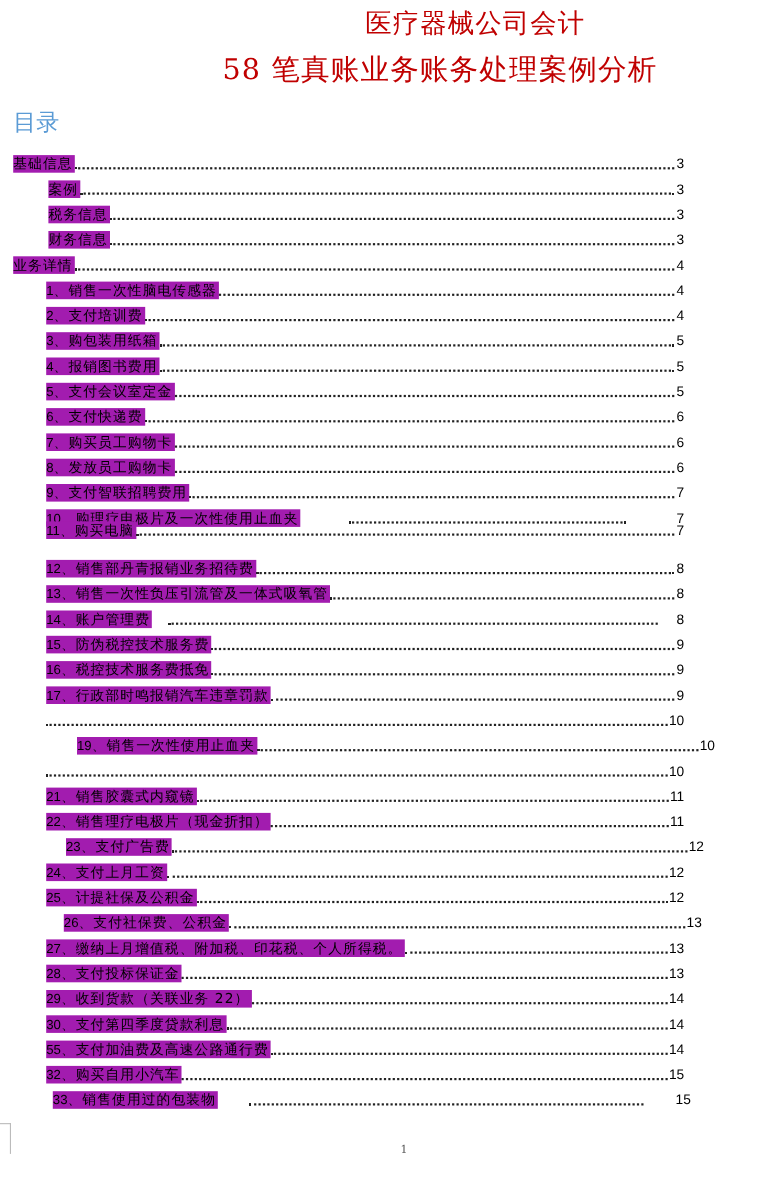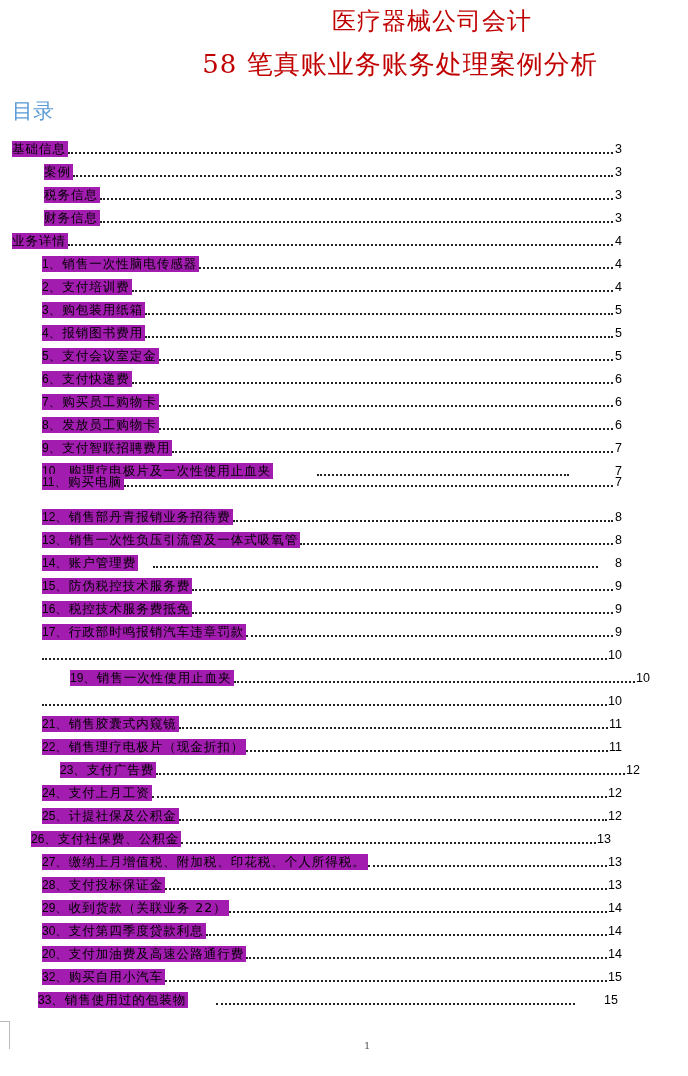--- a/index.html
+++ b/index.html
@@ -166,21 +166,21 @@
     <div class="row" style="left: 42px; width: 580px; top: 644px;">
       <span class="label"><span class="num">24</span><span>、支付上月工资</span></span>
       <span class="dots"></span>
       <span class="page">12</span>
     </div>
     <div class="row" style="left: 42px; width: 580px; top: 667px;">
       <span class="label"><span class="num">25</span><span>、计提社保及公积金</span></span>
       <span class="dots"></span>
       <span class="page">12</span>
     </div>
-    <div class="row" style="left: 31px; width: 580px; top: 690px; align-items: flex-end;">
+    <div class="row" style="left: 58px; width: 580px; top: 690px; align-items: flex-end;">
       <span class="label"><span class="num">26</span><span>、支付社保费、公积金</span></span>
       <span class="dots"></span>
       <span class="page">13</span>
     </div>
     <div class="row" style="left: 42px; width: 580px; top: 713px;">
       <span class="label"><span class="num">27</span><span>、缴纳上月增值税、附加税、印花税、个人所得税。</span></span>
       <span class="dots"></span>
       <span class="page">13</span>
     </div>
     <div class="row" style="left: 42px; width: 580px; top: 736px;">
@@ -192,30 +192,30 @@
       <span class="label"><span class="num">29</span><span>、收到货款（关联业务 22）</span></span>
       <span class="dots"></span>
       <span class="page">14</span>
     </div>
     <div class="row" style="left: 42px; width: 580px; top: 782px;">
       <span class="label"><span class="num">30</span><span>、支付第四季度贷款利息</span></span>
       <span class="dots"></span>
       <span class="page">14</span>
     </div>
     <div class="row" style="left: 42px; width: 580px; top: 805px;">
-      <span class="label"><span class="num">20</span><span>、支付加油费及高速公路通行费</span></span>
+      <span class="label"><span class="num">55</span><span>、支付加油费及高速公路通行费</span></span>
       <span class="dots"></span>
       <span class="page">14</span>
     </div>
     <div class="row" style="left: 42px; width: 580px; top: 828px;">
       <span class="label"><span class="num">32</span><span>、购买自用小汽车</span></span>
       <span class="dots"></span>
       <span class="page">15</span>
     </div>
-    <div class="row" style="left: 38px; width: 580px; top: 851px; gap: 28px;">
+    <div class="row" style="left: 48px; width: 580px; top: 851px; gap: 28px;">
       <span class="label"><span class="num">33</span><span>、销售使用过的包装物</span></span>
       <span class="dots"></span>
       <span class="page">15</span>
     </div>
   </div>
 
 <div class="corner"></div>
 <div class="pagenum">1</div>
 
 </body></html>

